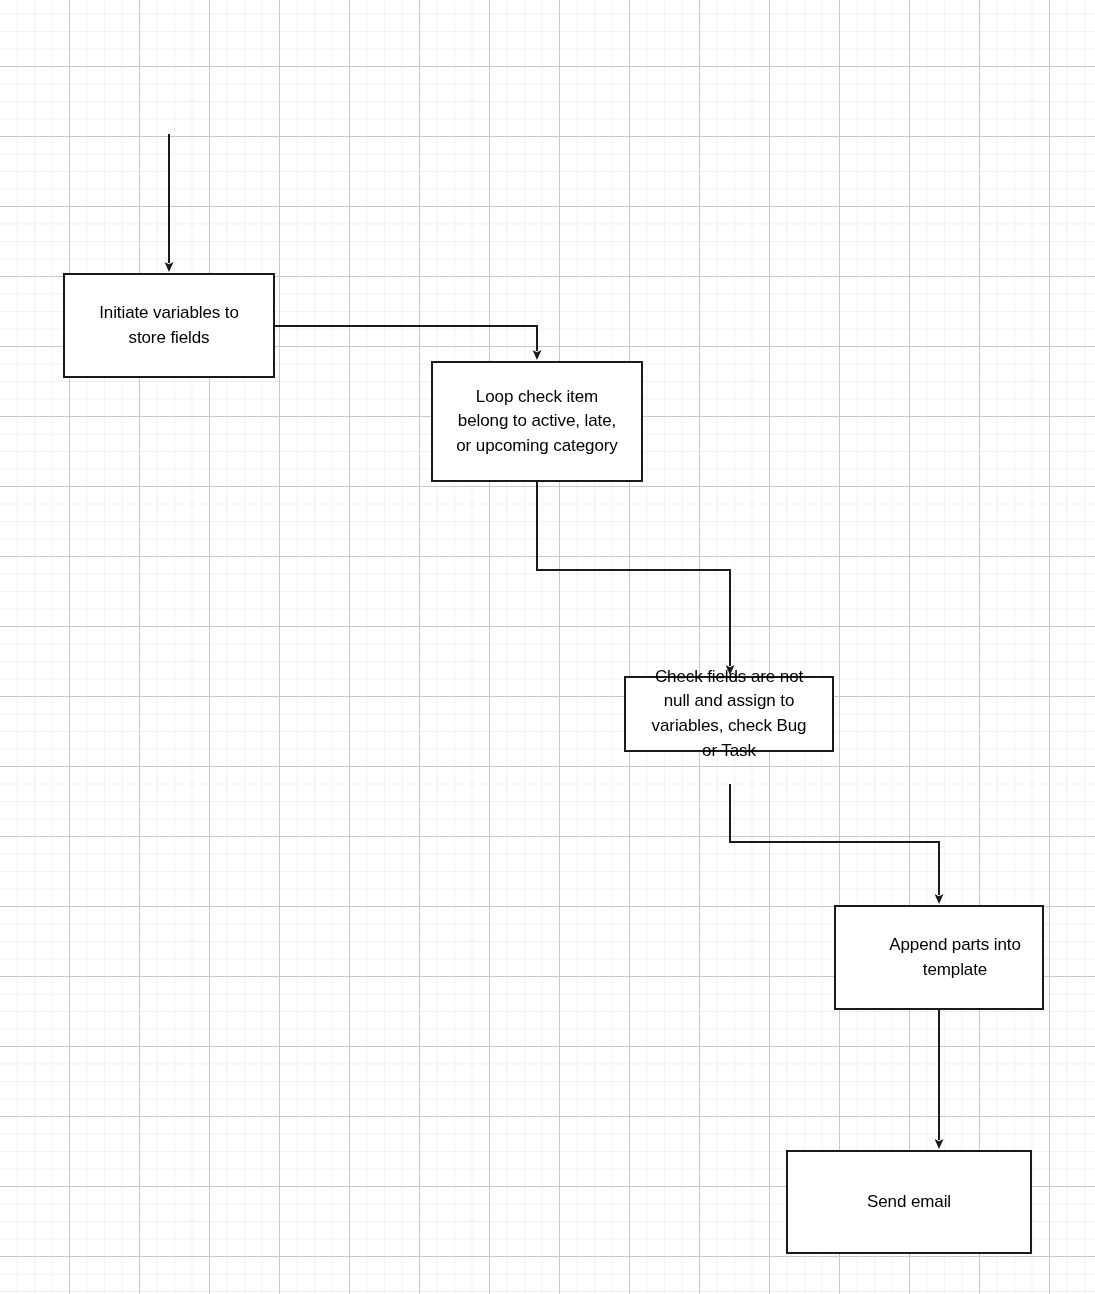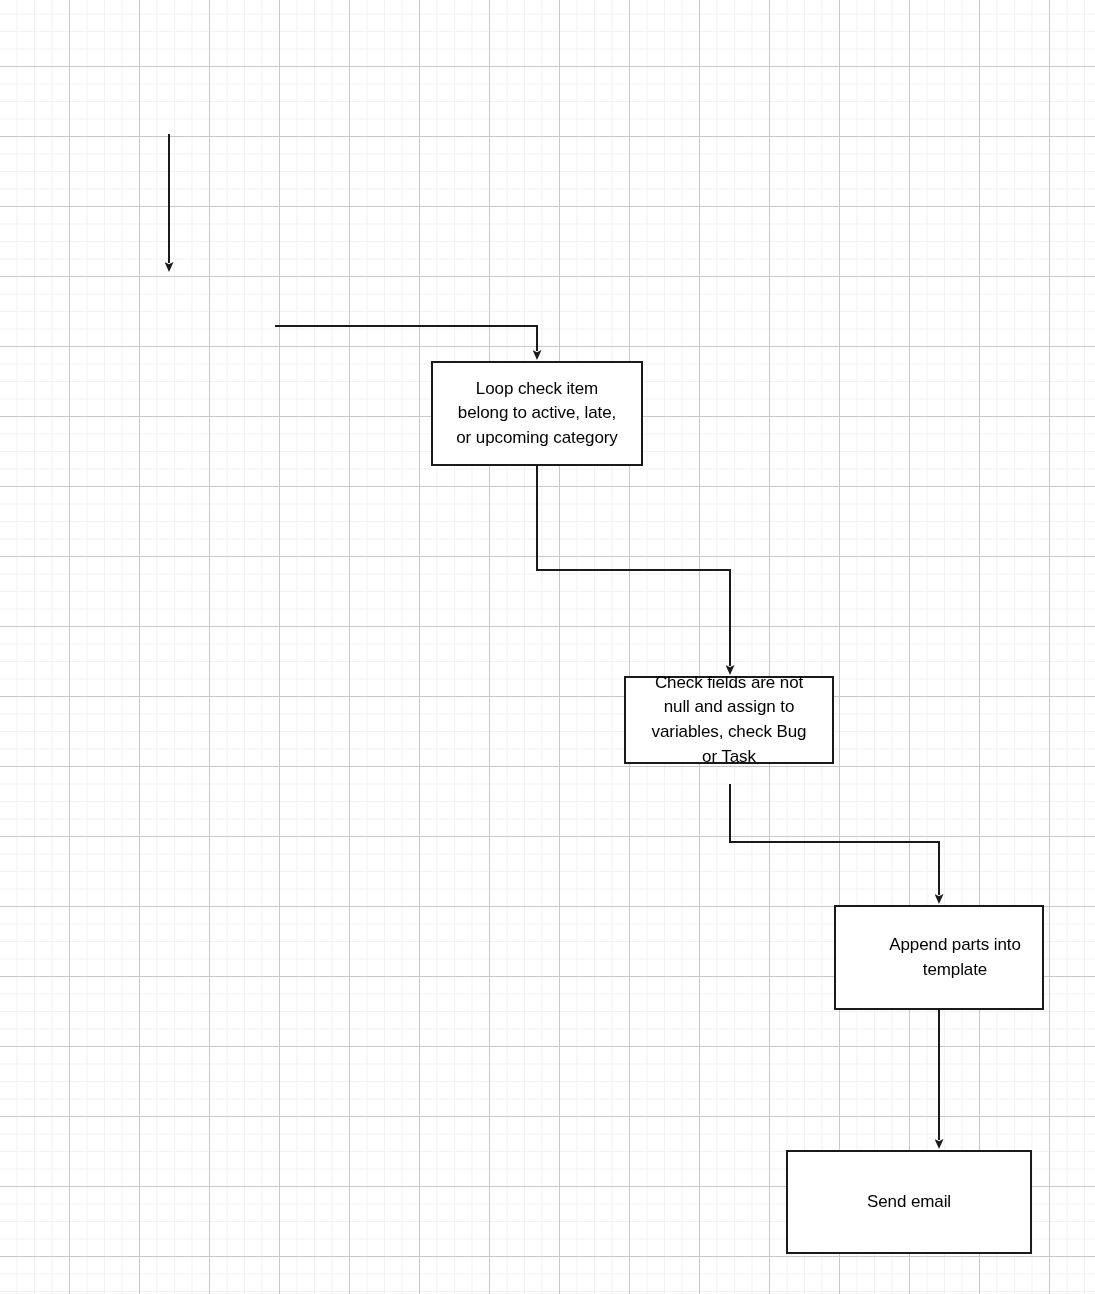--- a/index.html
+++ b/index.html
@@ -79,28 +79,32 @@
     <polyline points="275,326 537,326 537,351" fill="none" stroke="#1a1a1a" stroke-width="2" stroke-linejoin="miter" marker-end="url(#arrowhead)"></polyline>
 
     <polyline points="537,466 537,570 730,570 730,666" fill="none" stroke="#1a1a1a" stroke-width="2" stroke-linejoin="miter" marker-end="url(#arrowhead)"></polyline>
 
     <polyline points="730,784 730,842 939,842 939,895" fill="none" stroke="#1a1a1a" stroke-width="2" stroke-linejoin="miter" marker-end="url(#arrowhead)"></polyline>
 
     <polyline points="939,1010 939,1140" fill="none" stroke="#1a1a1a" stroke-width="2" marker-end="url(#arrowhead)"></polyline>
   </svg>
 
 
+  <div class="node" id="node-1" style="left: 63px; top: 273px; width: 212px; height: 105px;">
+    <span class="node-label">Initiate variables to
+store fields</span>
+  </div>
 
-  <div class="node" id="node-2" style="left: 431px; top: 361px; width: 212px; height: 105px;">
+  <div class="node" id="node-2" style="left: 431px; top: 361px; width: 212px; height: 121px;">
     <span class="node-label">Loop check item
 belong to active, late,
 or upcoming category</span>
   </div>
 
-  <div class="node" id="node-3" style="left: 624px; top: 676px; width: 210px; height: 88px;">
+  <div class="node" id="node-3" style="left: 624px; top: 676px; width: 210px; height: 76px;">
     <span class="node-label">Check fields are not
 null and assign to
 variables, check Bug
 or Task</span>
   </div>
 
   <div class="node" id="node-4" style="left: 834px; top: 905px; width: 210px; height: 105px; padding-left: 32px;">
     <span class="node-label">Append parts into
 template</span>
   </div>

